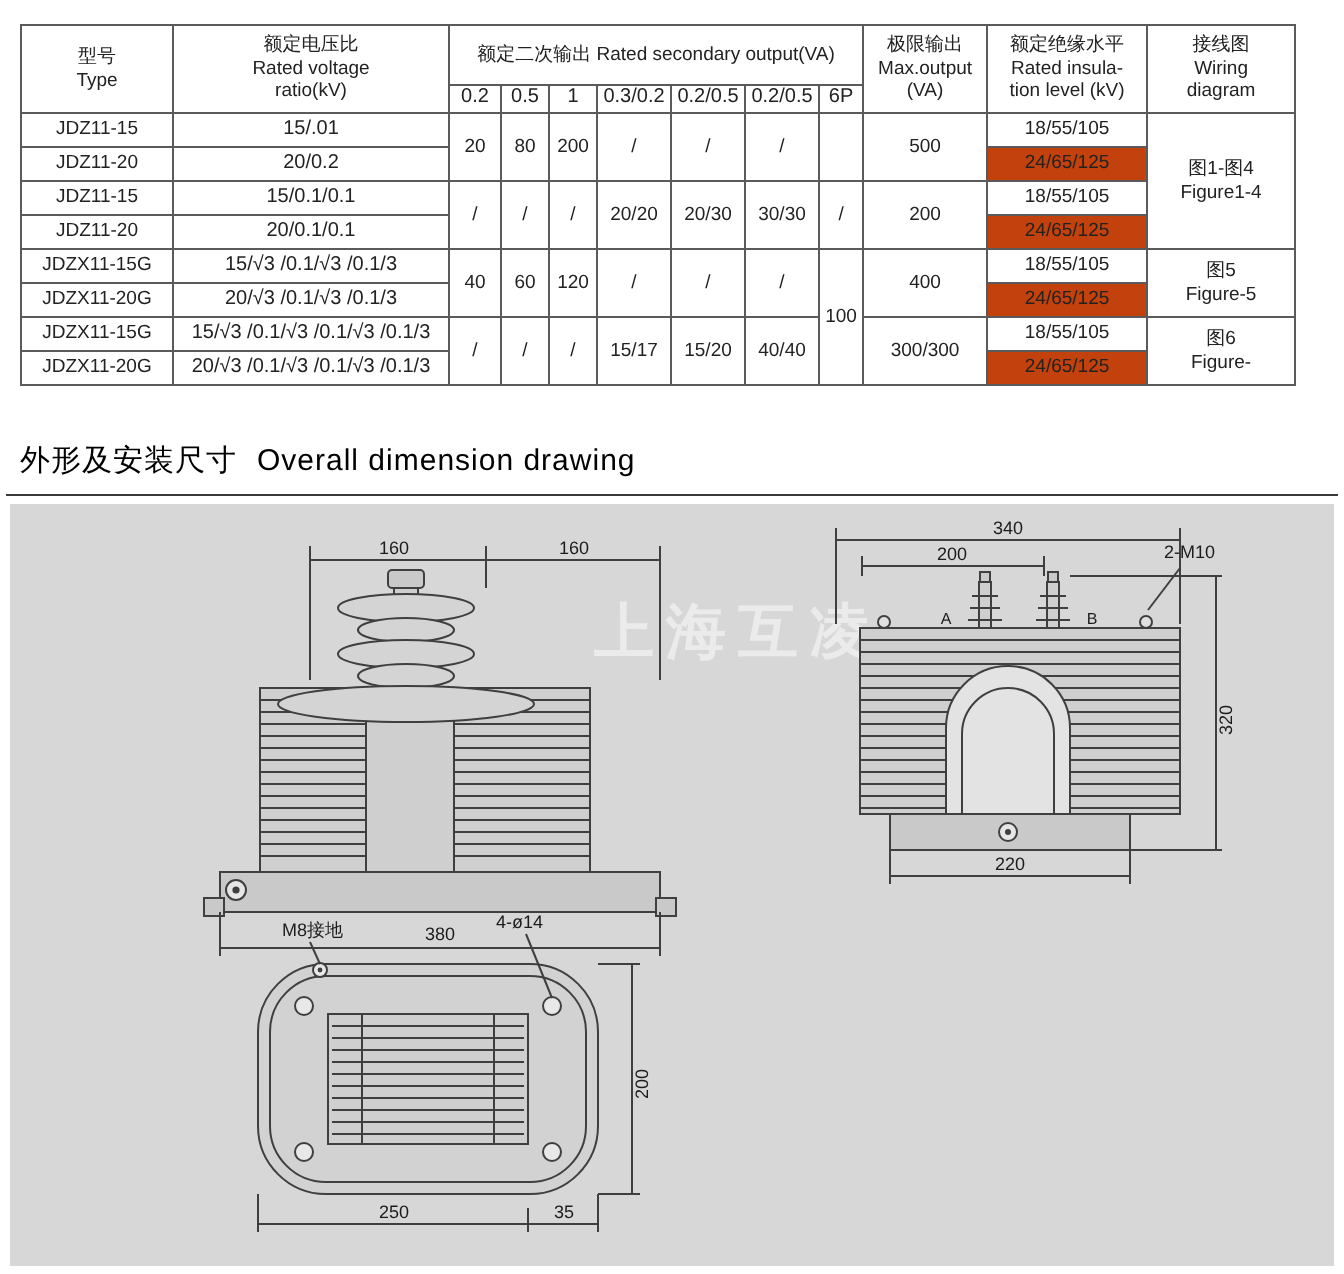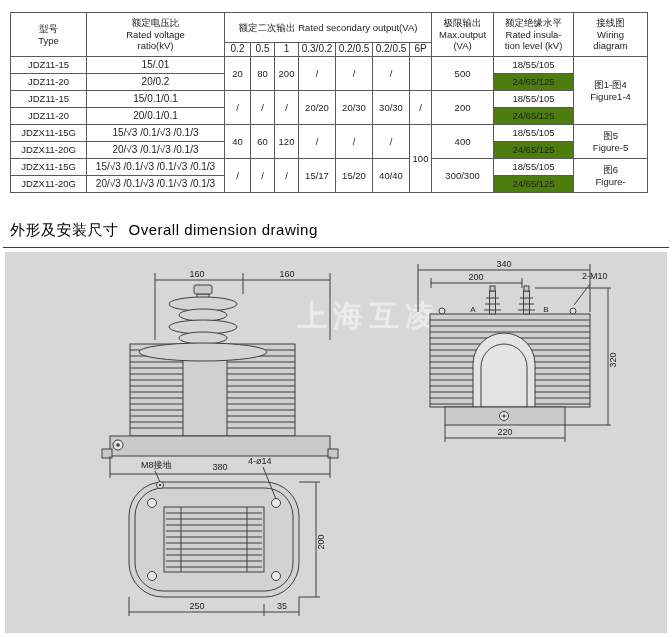--- a/index.html
+++ b/index.html
@@ -24,21 +24,21 @@
     padding:0 1px;
     line-height:1.25;
     font-size:9.5px;
     color:#222;
     overflow:hidden;
   }
   .spec .hdr1 th { height:30px; }
   .spec .hdr2 th { height:14px; font-size:10px; }
   .spec tr.body-row { height:17px; }
   .spec td.ratio { font-size:10px; }
-  .spec td.shade { background:#4d7c0f; }
+  .spec td.shade { background:#c2410c; }
 
   
   .section-title {
     position:absolute; top:221px; left:10px;
     font-size:15px; color:#000; letter-spacing:0.5px;
   }
   .section-title .zh { margin-right:10px; }
   .rule {
     position:absolute; top:247px; left:3px; width:666px;
     border-top:1.5px solid #3a3a3a;

